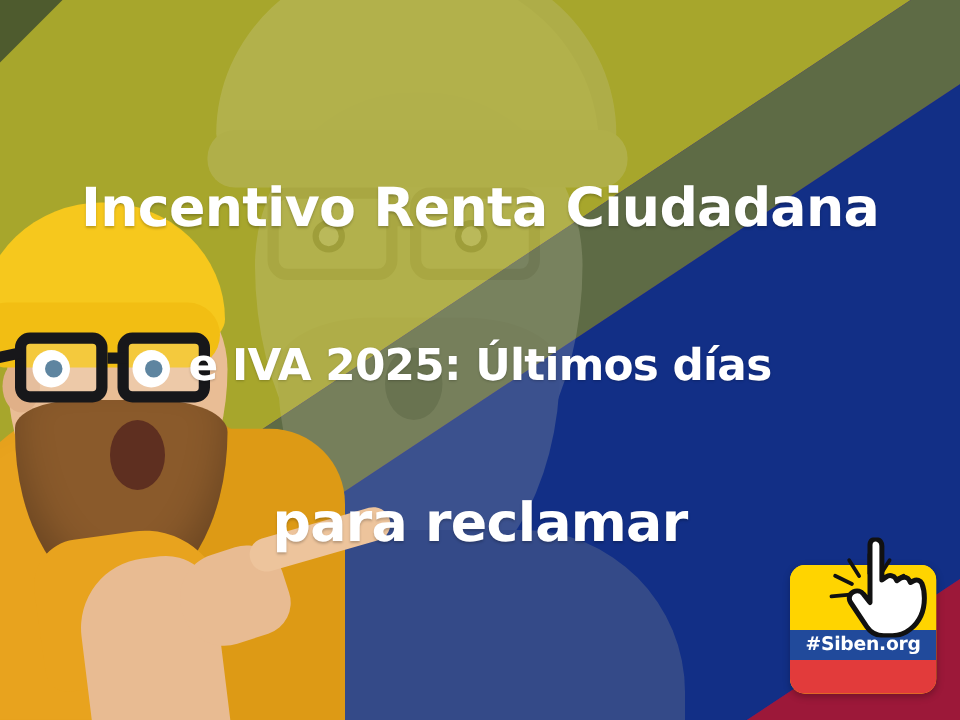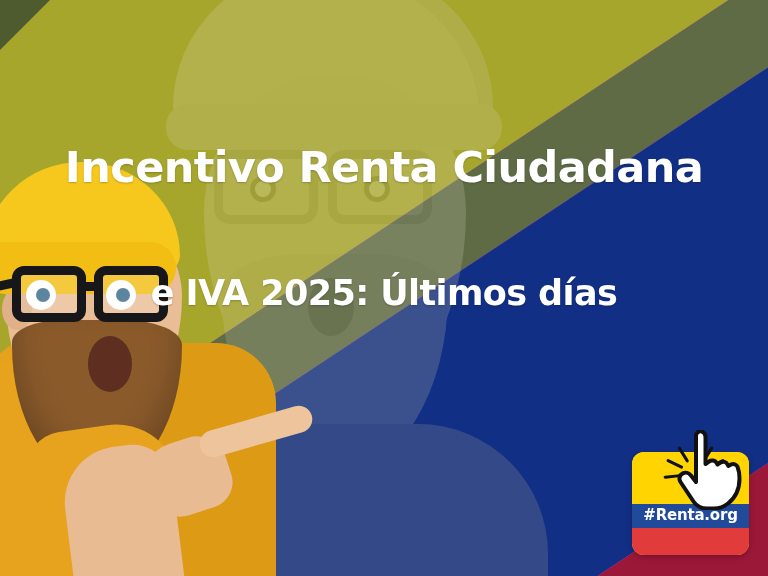--- a/index.html
+++ b/index.html
@@ -9,21 +9,21 @@
     background: #222;
   }
   * { box-sizing: border-box; }
 
   .banner {
     position: relative;
     width: 768px;
     height: 576px;
     overflow: hidden;
     font-family: "DejaVu Sans", "Liberation Sans", sans-serif;
-    background: #d946ef;
+    background: #4c1d95;
   }
 
   
   .bands { position: absolute; inset: 0; }
 
   .band-olive-corner {
     position: absolute;
     top: -10px; left: -10px;
     width: 70px; height: 70px;
     background: #4E5B2E;
@@ -352,27 +352,28 @@
       <div class="m-sleeve"></div>
       <div class="m-arm"></div>
       <div class="m-hand"></div>
       <div class="m-finger"></div>
     </div>
   </div>
 
   <div class="headline">
     <span class="ln ln-1">Incentivo Renta Ciudadana</span>
     <span class="ln ln-2">e IVA 2025: Últimos días</span>
+    <span class="ln ln-3">para reclamar</span>
   </div>
 
   <div class="logo">
     <div class="logo-card">
       <div class="logo-yellow"></div>
       <div class="logo-blue">
-        <span class="logo-text">#Renta.org</span>
+        <span class="logo-text">#Siben.org</span>
       </div>
       <div class="logo-red"></div>
     </div>
 
     <div class="cursor-wrap">
       <div class="ray" style="transform:rotate(0deg)"></div>
       <div class="ray" style="transform:rotate(32deg)"></div>
       <div class="ray" style="transform:rotate(64deg)"></div>
       <div class="ray" style="transform:rotate(96deg)"></div>
       <div class="ray" style="transform:rotate(-32deg)"></div>

